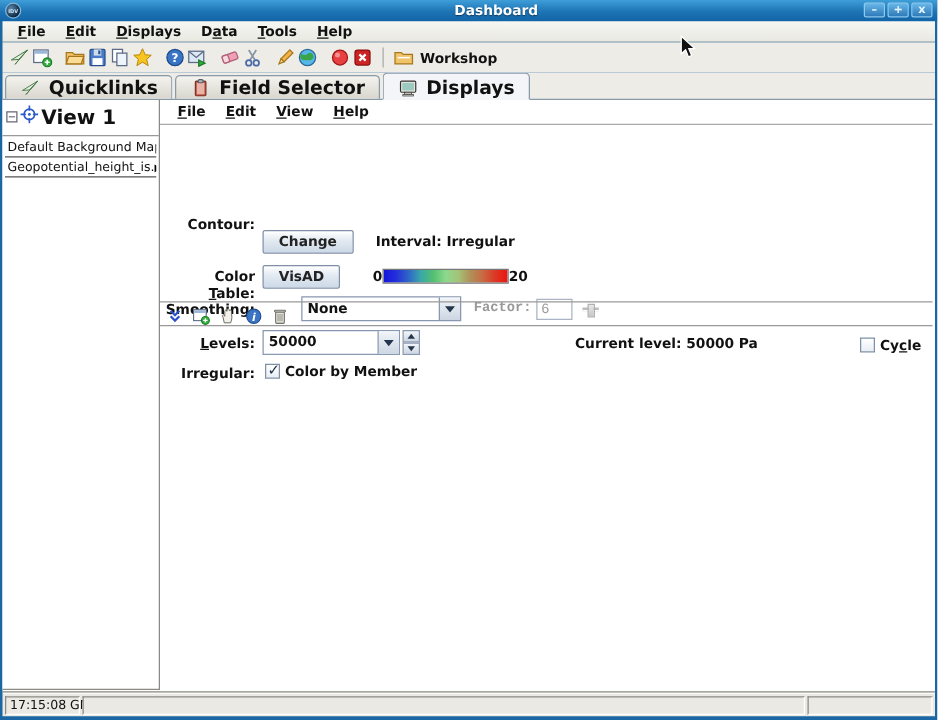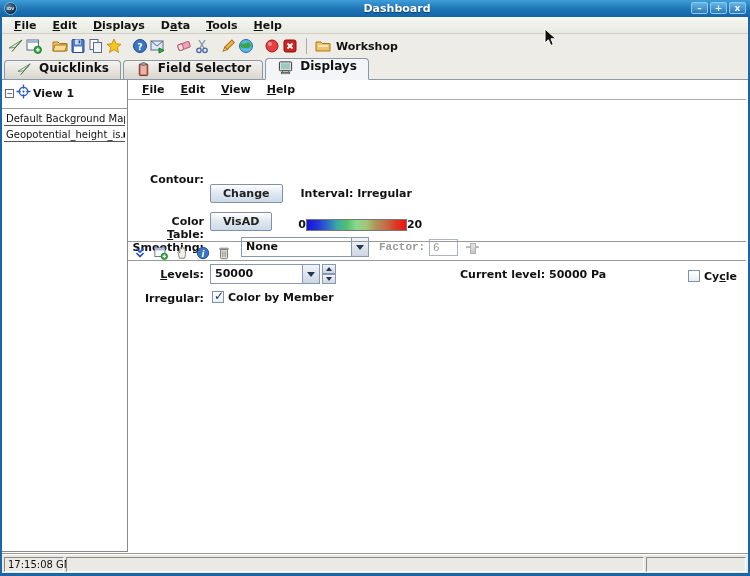--- a/index.html
+++ b/index.html
@@ -32,36 +32,36 @@
     background:#edece7; display:flex; align-items:center; padding-left:5px; }
   .tbicon { width:17px; height:17px; margin-right:1px; display:inline-flex; align-items:center; justify-content:center; }
   .tbicon svg { width:16px; height:16px; }
   .tb-gap { width:8px; }
   .tb-sep { width:1px; height:16px; background:#aaa; margin:0 7px; }
   .workshop { display:flex; align-items:center; gap:4px; font-size:11px; font-weight:bold; color:#111; }
 
   
   .tabbar { position:absolute; left:2px; top:58px; width:746px; height:22px; background:#edece7;
     border-bottom:1px solid #8a99a8; display:flex; align-items:flex-end; padding-left:2px; }
-  .tab { display:inline-flex; align-items:flex-start; gap:5px; height:19px; padding:0 11px;
+  .tab { display:inline-flex; align-items:flex-end; gap:5px; height:19px; padding:0 11px;
     border:1px solid #8a99a8; border-bottom:none; border-radius:4px 4px 0 0; margin-right:2px;
-    background:linear-gradient(#f4f3ee,#d8d6ce); font-size:12px; font-weight:bold; color:#111; }
+    background:linear-gradient(#f4f3ee,#d8d6ce); font-size:15px; font-weight:bold; color:#111; }
   .tab.selected { height:22px; background:#f4f5f8; position:relative; margin-bottom:-1px;
     border-bottom:1px solid #f4f5f8; }
   .tab svg { width:15px; height:15px; }
 
   
   .content-bg { position:absolute; left:2px; top:80px; width:746px; height:473px; background:#fff; }
   .leftpanel { position:absolute; left:2px; top:80px; width:126px; height:472px; background:#fff;
     border-right:1px solid #8a8a82; border-bottom:1px solid #8a8a82; }
   .viewrow { display:flex; align-items:center; gap:2px; padding:4px 0 3px 3px; }
   .minusbox { width:9px; height:9px; border:1px solid #667; background:#fff; color:#334;
     font-size:8px; line-height:7px; text-align:center; }
   .viewrow svg { width:15px; height:15px; }
-  .viewlabel { font-size:11px; font-weight:bold; color:#111; }
+  .viewlabel { font-size:16px; font-weight:bold; color:#111; }
   .tree-sep { height:1px; background:#999; margin:2px 0 3px 0; }
   .treeitem { font-size:10px; color:#111; border-bottom:1px solid #555; margin:2px 2px 0 2px;
     padding:1px 1px 1px 2px; white-space:nowrap; overflow:hidden; display:flex; align-items:center; }
   .treeitem .arrow { margin-left:auto; font-size:8px; color:#000; }
 
   .rightpanel { position:absolute; left:128px; top:80px; width:618px; height:473px; background:#fff; }
   .innermenu { display:flex; align-items:center; height:19px; padding-left:6px; }
   .inner-sep { height:1px; background:#aaa; }
 
   .row { position:absolute; left:0; height:20px; display:flex; align-items:center; }
@@ -319,21 +319,21 @@
       </div>
     <div class="inner-sep"></div>
 
     <span class="flabel" style="left:4px; top:93px;">Contour:</span>
     <div class="row" style="left:82px; top:103px;">
       <button class="btn">Change</button>
       <span class="boldtxt" style="margin-left:18px;">Interval: Irregular</span>
     </div>
 
     <span class="flabel" style="left:4px; top:135px;">Color <u>T</u>able:</span>
-    <div class="row" style="left:82px; top:131px;align-items:flex-end;">
+    <div class="row" style="left:82px; top:131px;">
       <button class="btn">VisAD</button>
       <span class="gradnum" style="margin-left:26px;">0</span>
       <span class="gradbar" id="gradbar" style="background: linear-gradient(to right, rgb(20, 20, 224), rgb(36, 48, 216), rgb(46, 102, 200), rgb(58, 168, 168), rgb(82, 192, 112), rgb(140, 216, 140), rgb(164, 196, 120), rgb(176, 144, 88), rgb(200, 106, 68), rgb(220, 56, 36), rgb(238, 20, 16));"></span>
       <span class="gradnum">20</span>
     </div>
 
     <span class="flabel" style="left:4px; top:161px;">Smoothing:</span>
     <div class="row" style="left:82px; top:157px;padding-left:31px;">
       <span class="combo" style="width:128px;">
         <span class="cval">None</span>

